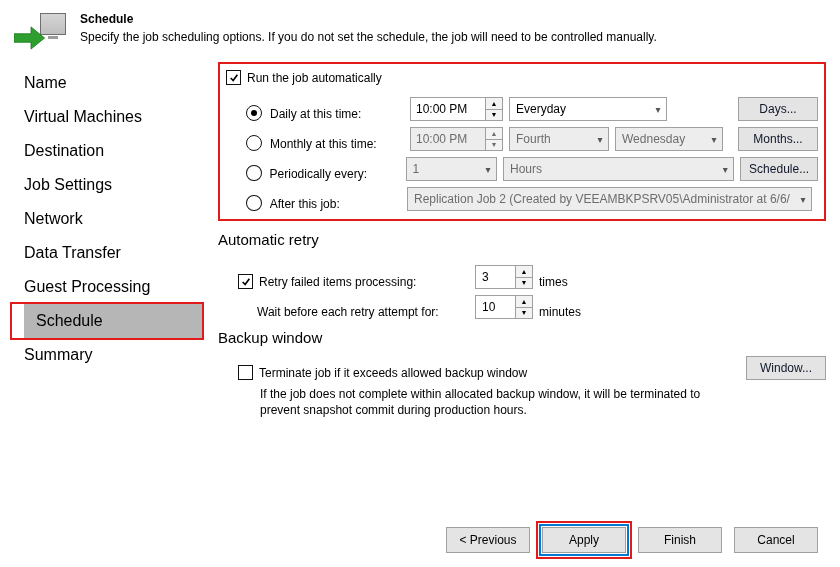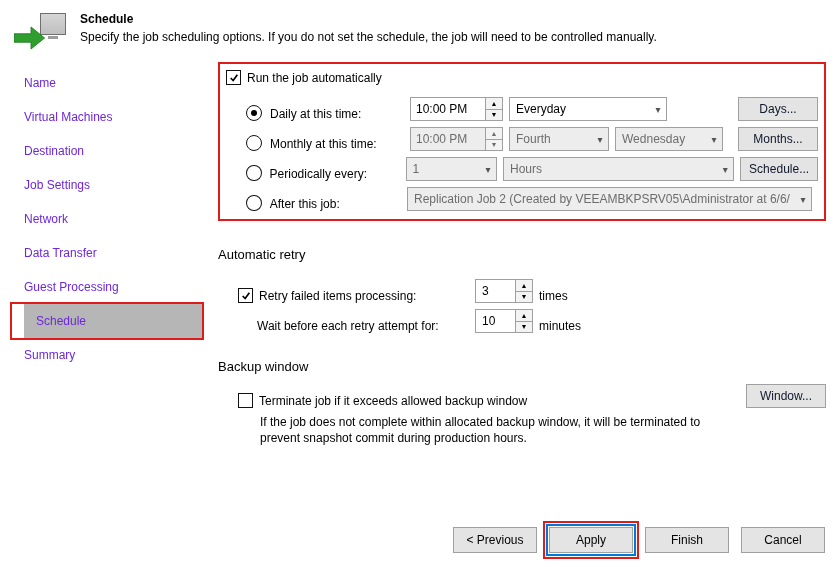--- a/index.html
+++ b/index.html
@@ -7,21 +7,21 @@
   .header{display:flex;align-items:flex-start;padding:10px 6px 4px 6px}
   .header-icon{width:56px;height:48px;flex:0 0 56px;margin-right:10px;position:relative}
   .header-icon .mon{position:absolute;top:3px;right:4px;width:24px;height:20px;border:1px solid #706f6f;background:linear-gradient(#d5d5d5,#bfbfbf)}
   .header-icon .mon:after{content:"";position:absolute;bottom:-5px;left:7px;width:10px;height:3px;background:#9c9c9c}
   .header-icon .arrow{position:absolute;top:14px;left:0;width:34px;height:28px}
   .header-text{margin-top:2px}
   .header-title{font-weight:700;font-size:12px;margin-bottom:4px}
   .header-desc{font-size:12px;color:#000}
   .body{display:flex;height:470px}
   .sidebar{width:190px;flex:0 0 190px;padding:4px 6px 4px 4px}
-  .sidebar-item{height:34px;line-height:34px;padding-left:12px;font-size:12px;color:#6d28d9;cursor:pointer;margin-bottom:0;background:#fff}
+  .sidebar-item{height:34px;line-height:34px;padding-left:12px;font-size:16px;color:#000000;cursor:pointer;margin-bottom:0;background:#fff}
   .sidebar-item.selected-wrap{position:relative}
   .sidebar-item.selected{background:#b6b6b6}
   .sidebar-selected-outline{position:absolute;border:2px solid #e11a1a;left:-2px;right:-2px;top:-2px;bottom:-2px;pointer-events:none}
   .main{flex:1;padding:0 6px 0 10px;overflow:hidden}
   .group-outline{border:2px solid #e11a1a;padding:6px 6px 8px 6px}
   .group-title-row{display:flex;align-items:center}
   .chk{width:13px;height:13px;border:1px solid #111;margin-right:6px;display:inline-flex;align-items:center;justify-content:center;background:#fff}
   .chk.checked svg{display:block}
   .chk svg{display:none;width:10px;height:10px}
   .opts{margin:6px 0 0 20px}
@@ -33,24 +33,24 @@
   .time.disabled{background:#ededed;color:#6d6d6d}
   .spinner{margin-left:auto;width:16px;border-left:1px solid #a0a0a0;height:100%;display:flex;flex-direction:column}
   .spinner span{flex:1;display:flex;align-items:center;justify-content:center;font-size:7px;border-bottom:1px solid #a0a0a0;background:#f3f3f3}
   .spinner span:last-child{border-bottom:0}
   .combo{height:22px;border:1px solid #a0a0a0;display:flex;align-items:center;padding-left:6px;background:#fff;margin-right:6px}
   .combo .chev{margin-left:auto;width:16px;text-align:center;font-size:10px;color:#555}
   .combo.disabled{background:#ededed;color:#6d6d6d}
   .w150{width:150px}.w92{width:92px}.w100{width:100px}.w230{width:230px}.w405{width:405px}
   .btn{height:22px;border:1px solid #a0a0a0;background:#e4e4e4;display:flex;align-items:center;justify-content:center;width:78px;margin-left:auto;color:#000}
   .btn.disabled{color:#0f172a}
-  .section-title{font-size:13px;margin-top:26px}
+  .section-title{font-size:15px;margin-top:10px}
   .spinnum{height:22px;width:50px;border:1px solid #a0a0a0;display:flex;align-items:center;padding-left:6px;margin:0 6px;background:#fff}
   .help-text{margin:6px 0 0 42px;font-size:12px;color:#000;line-height:16px;width:480px}
-  .footer{position:absolute;bottom:14px;right:15px;display:flex;gap:12px}
+  .footer{position:absolute;bottom:14px;right:22px;display:flex;gap:12px}
   .footer .btn{width:82px;height:24px;background:#e4e4e4;border:1px solid #a0a0a0;color:#000}
   .apply-wrap{position:relative}
   .apply-wrap .blue{position:absolute;border:2px solid #0178d6;left:-3px;right:-3px;top:-3px;bottom:-3px}
   .apply-wrap .red{position:absolute;border:2px solid #e11a1a;left:-6px;right:-6px;top:-6px;bottom:-6px}
 </style>
 </head>
 <body>
 
 <div class="window">
 

